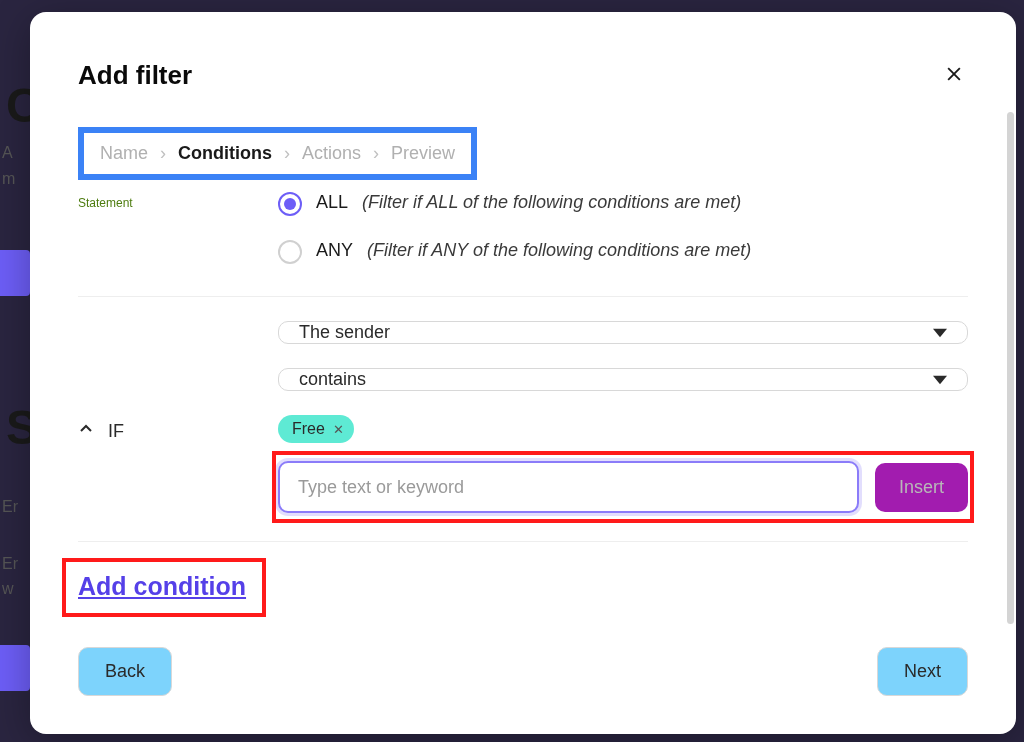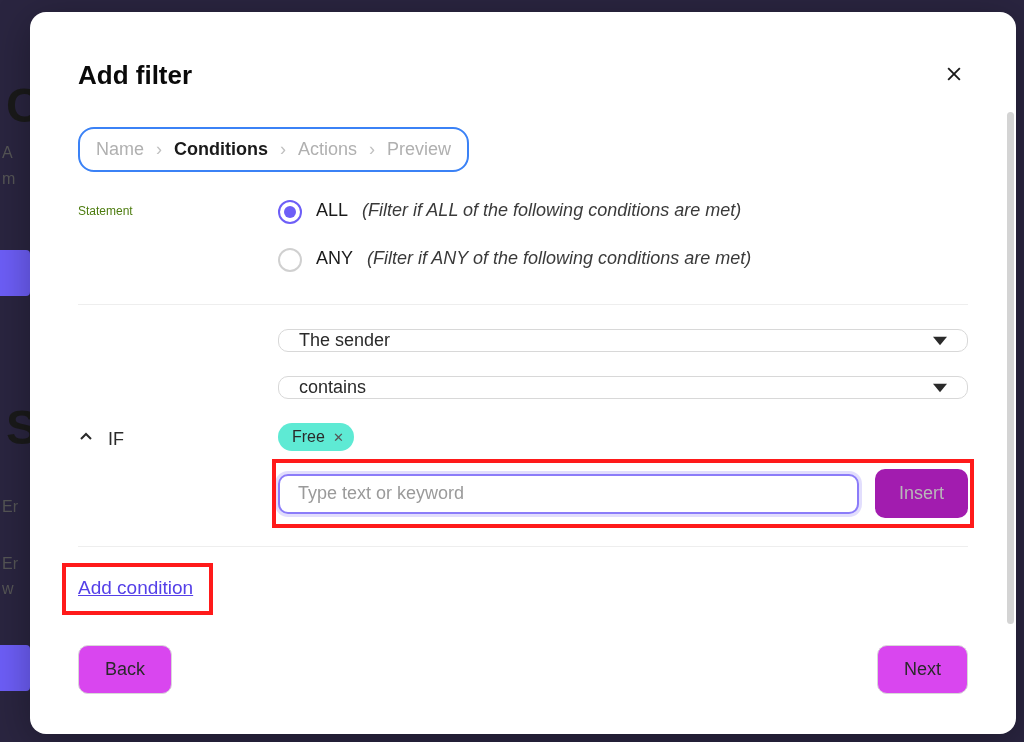--- a/index.html
+++ b/index.html
@@ -61,24 +61,24 @@
       display: flex;
       align-items: center;
       justify-content: center;
       cursor: pointer;
       color: #1a1a1a;
     }
     .close-btn svg { width: 20px; height: 20px; }
     .breadcrumb {
       display: inline-flex;
       align-items: center;
-      border: 2px solid #3b82f6;
-      border-radius: 16px;
+      border: 6px solid #3b82f6;
+      border-radius: 0;
       padding: 10px 16px;
-      margin-bottom: 28px;
+      margin-bottom: 12px;
       gap: 12px;
       font-size: 18px;
     }
     .breadcrumb-item { color: #b0b0b0; }
     .breadcrumb-item.active { color: #1a1a1a; font-weight: 700; }
     .breadcrumb-sep { color: #c0c0c0; }
     .form-row {
       display: flex;
       align-items: flex-start;
       gap: 40px;
@@ -193,21 +193,21 @@
       pointer-events: none;
     }
     .highlight-input {
       top: -10px;
       left: -6px;
       right: -6px;
       bottom: -10px;
     }
     .text-input {
       flex: 1;
-      height: 40px;
+      height: 52px;
       border: 2px solid #8b7cf9;
       border-radius: 10px;
       padding: 0 18px;
       font-size: 18px;
       outline: none;
       box-shadow: 0 0 0 3px rgba(139,124,249,0.25);
     }
     .text-input::placeholder { color: #9a9a9a; }
     .insert-btn {
       background: #a21caf;
@@ -223,39 +223,39 @@
       border-top: 1px solid #eee;
       margin: 28px 0 20px 0;
     }
     .add-condition-wrap {
       position: relative;
       display: inline-block;
       padding: 10px 0;
     }
     .add-condition {
       color: #5540e8;
-      font-size: 19px;
-      font-weight: 400;
+      font-size: 25px;
+      font-weight: 700;
       text-decoration: underline;
       cursor: pointer;
     }
     .highlight-add {
       top: -4px;
       left: -16px;
       right: -20px;
       bottom: -6px;
     }
     .footer-buttons {
       display: flex;
       justify-content: space-between;
       margin-top: 36px;
     }
     .btn {
       border: 1px solid #d8d8d8;
-      background: #d946ef;
+      background: #7dd3fc;
       border-radius: 10px;
       padding: 13px 26px;
       font-size: 18px;
       color: #2a2a2a;
       cursor: pointer;
     }
     .scrollbar-track {
       position: absolute;
       right: 2px;
       top: 100px;

